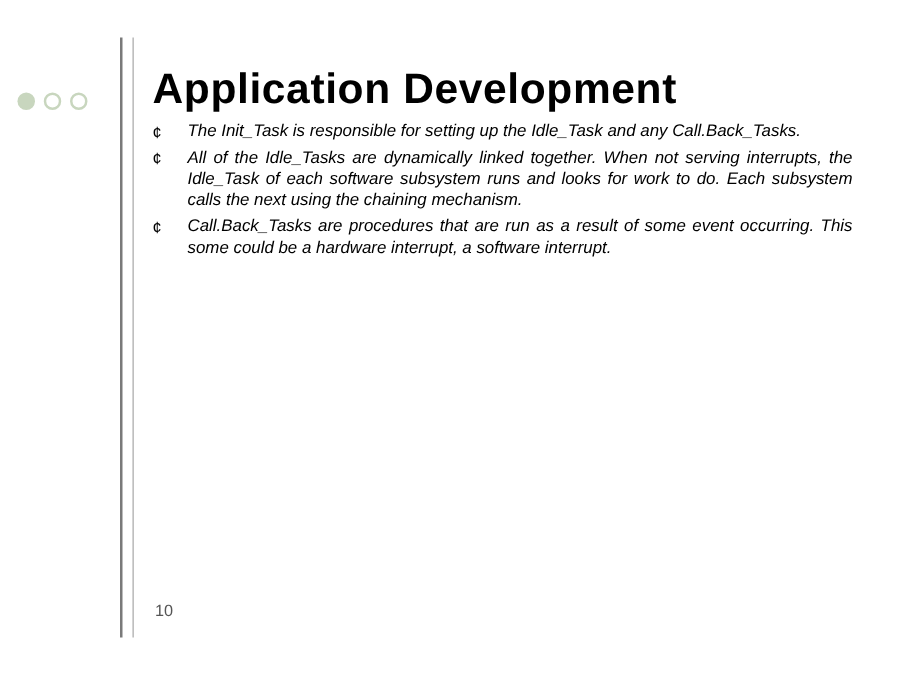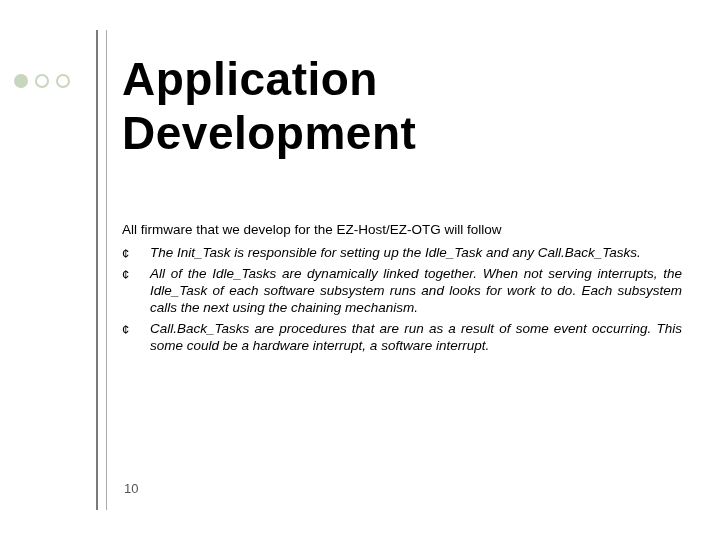--- a/index.html
+++ b/index.html
@@ -11,21 +11,21 @@
   .marker { width: 14px; height: 14px; border-radius: 50%; }
   .m1 { background: #c8d6be; }       
   .m2 { border: 2px solid #c8d6be; background: #fff; }
   .m3 { border: 2px solid #c8d6be; background: #fff; }
 
   
   .vline-outer { position: absolute; left: 96px;  top: 30px; width: 2px; height: 480px; background: #7a7a7a; }
   .vline-inner { position: absolute; left: 106px; top: 30px; width: 1px; height: 480px; background: #aaa; }
 
   .content { position: absolute; left: 122px; top: 52px; width: 560px; }
-  .title { font-size: 46px; letter-spacing: 0.5px; margin-bottom: 62px; }
+  .title { font-size: 34px; letter-spacing: 0.5px; }
 
   .body { font-size: 13.5px; line-height: 1.25; }
   .intro { text-align: justify; margin-bottom: 6px; padding-left: 0; }
   .intro .indent { display: block; padding-left: 28px; }
   .intro b, .item b { font-weight: bold; }
   .intro i, .item i { font-style: italic; }
 
   .list { list-style: none; }
   .item { display: flex; margin-bottom: 4px; }
   .bullet { flex: 0 0 28px; text-align: left; font-size: 13px; padding-top: 1px; }
@@ -46,21 +46,20 @@
   </div>
 
   <div class="vline-outer"></div>
   <div class="vline-inner"></div>
 
   <div class="content">
     <h1 class="title">Application Development</h1>
 
     <div class="body">
       <p class="intro">
-        <span>All firmware that we develop for the EZ-Host/EZ-OTG will follow</span>
       </p>
 
       <ul class="list">
         <li class="item">
           <span class="bullet">¢</span>
           <span class="text">The Init_Task is responsible for setting up the Idle_Task and any Call.Back_Tasks.</span>
         </li>
         <li class="item">
           <span class="bullet">¢</span>
           <span class="text">All of the Idle_Tasks are dynamically linked together. When not serving interrupts, the Idle_Task of each software subsystem runs and looks for work to do. Each subsystem calls the next using the chaining mechanism.</span>

